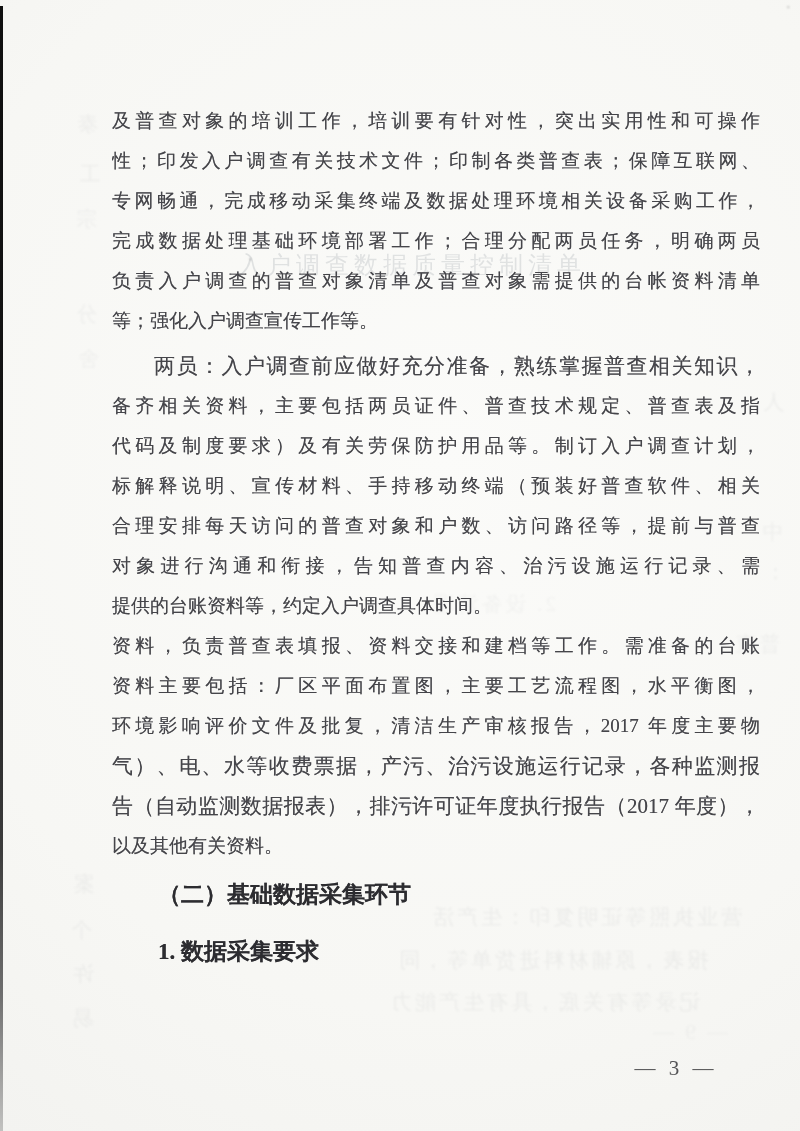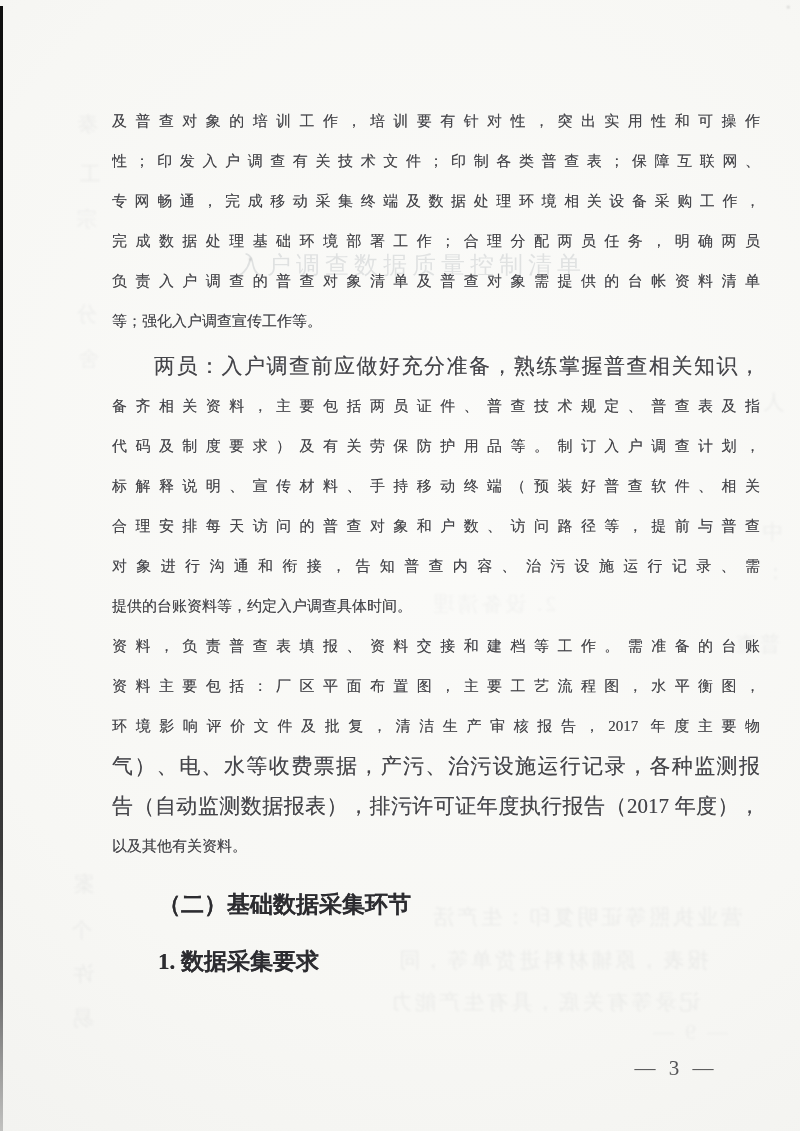--- a/index.html
+++ b/index.html
@@ -7,30 +7,30 @@
     position:relative;width:800px;height:1131px;overflow:hidden;
     background:radial-gradient(ellipse 120% 90% at 55% 40%, #fbfbf9 0%, #f7f7f4 55%, #f0f0ed 100%);
     font-family:"Liberation Serif","DejaVu Serif",serif;
   }
   .scan-edge{
     position:absolute;left:0;top:6px;width:3px;height:1125px;
     background:linear-gradient(180deg,#0f0f0f 0%,#161616 50%,#3c3c3c 75%,#6f6f6f 88%,#c2c2c0 100%);
   }
   .textblock{position:absolute;left:112px;top:101px;width:648px;color:#45454a;}
   .line{
-    height:40px;line-height:40px;font-size:15px;
+    height:40px;line-height:40px;font-size:19px;
     text-align:justify;text-align-last:justify;overflow:hidden;
     text-shadow:0 0 .4px rgba(60,60,64,.55);
   }
   .line.short{text-align-last:left;}
   .line.indent{padding-left:2em;}
   .line.bold{font-weight:700;color:#2c2c30;font-size:23px;text-shadow:0 0 .5px rgba(30,30,34,.7);}
   .line.tight{font-size:21px;}
   .line.g1{margin-top:5px;font-family:Liberation Serif, serif;}
-  .line.g2{margin-top:19px;}
+  .line.g2{margin-top:9px;}
   .line.g3{margin-top:17px;}
   .footer{
     position:absolute;top:1056px;left:610px;width:132px;text-align:center;
     font-size:21px;color:#545456;letter-spacing:4px;
   }
   .ghost{pointer-events:none;}
   .ghost-heading{
     position:absolute;top:249px;left:238px;width:370px;white-space:nowrap;
     font-weight:400;font-size:24px;letter-spacing:5px;color:#66707c;
     opacity:.17;filter:blur(.6px);

